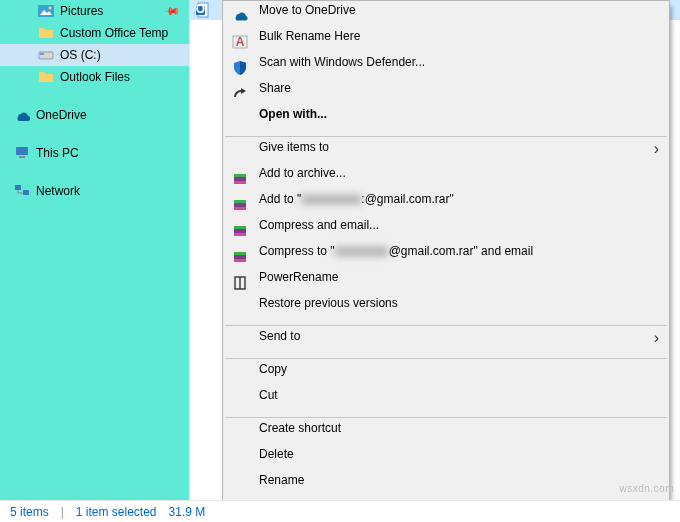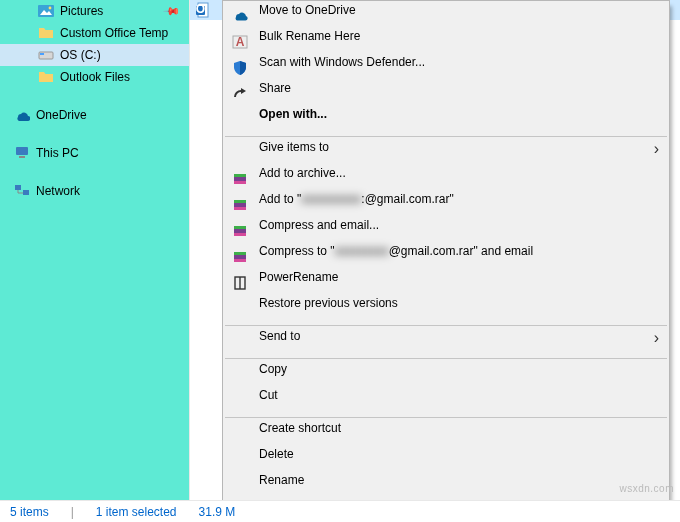--- a/index.html
+++ b/index.html
@@ -37,21 +37,21 @@
 
 .mi.highlight-box::after {
   content: ""; position: absolute; left: 10px; right: 80px; top: -2px; bottom: -2px;
   border: 3px solid #ff0000; pointer-events: none;
 }
 
 
 .blur { filter: blur(4px); display: inline-block; }
 
 
-.statusbar { position: absolute; bottom: 0; left: 0; right: 0; height: 22px; background: #fff; border-top: 1px solid #e8e8e8; display: flex; align-items: center; padding-left: 10px; color: #0066cc; font-size: 12px; gap: 22px; }
+.statusbar { position: absolute; bottom: 0; left: 0; right: 0; height: 22px; background: #fff; border-top: 1px solid #e8e8e8; display: flex; align-items: center; padding-left: 10px; color: #0066cc; font-size: 12px; gap: 12px; }
 .statusbar .divider { color: #999; }
 
 
 .wm { position: absolute; right: 6px; bottom: 28px; color: #bbb; font-size: 10px; letter-spacing: 0.5px; }
 </style>
 </head>
 <body>
 
 <div class="explorer">
 

